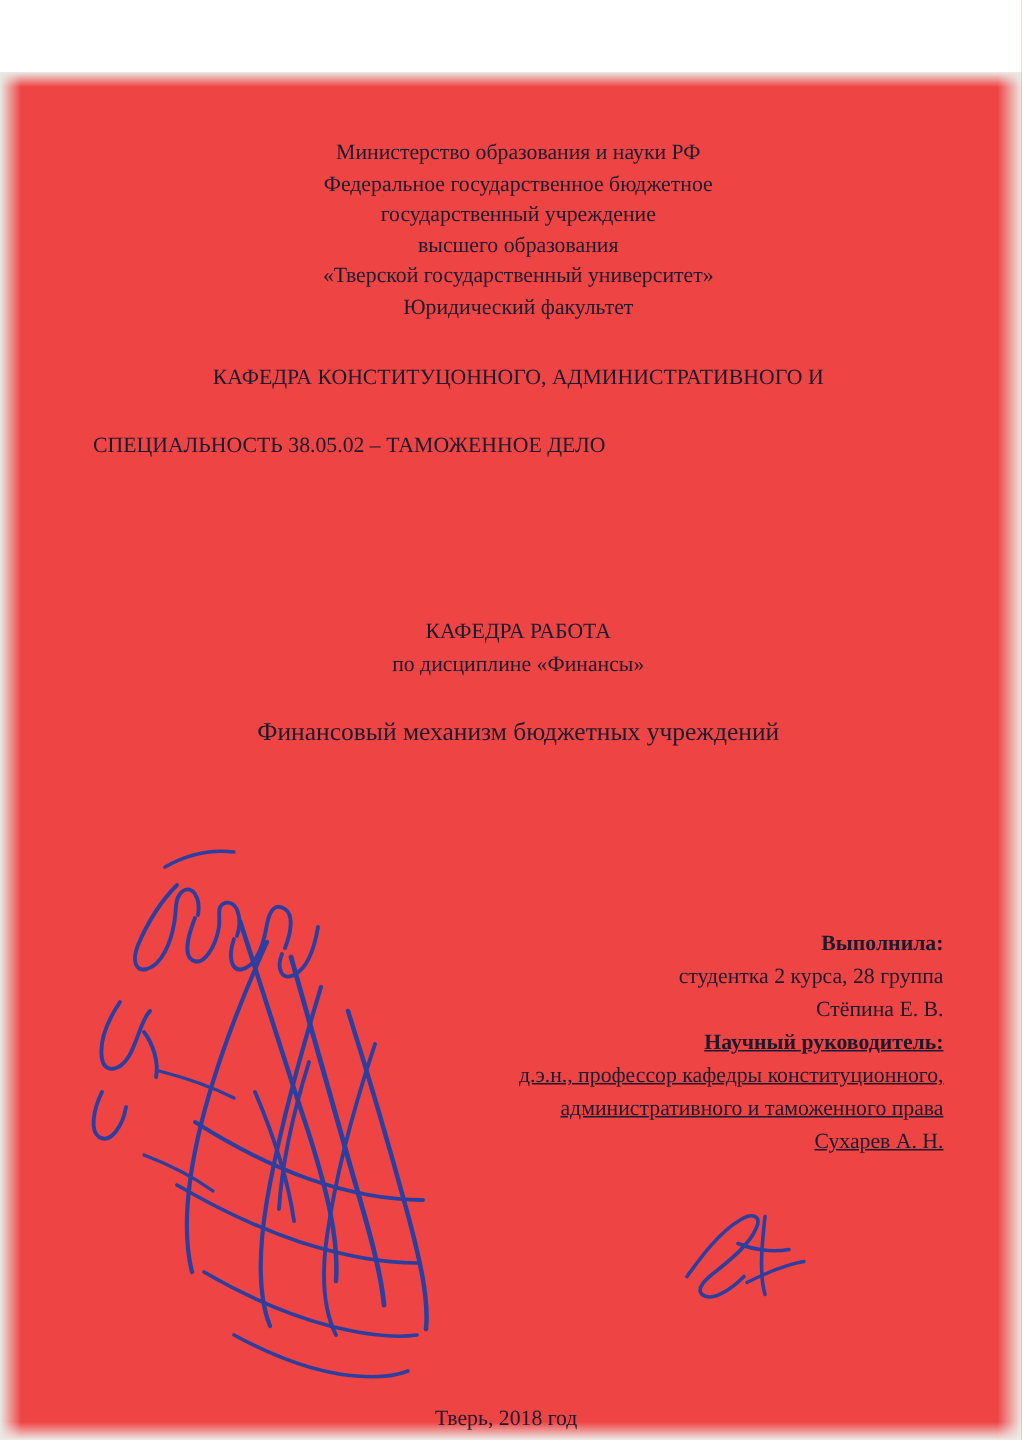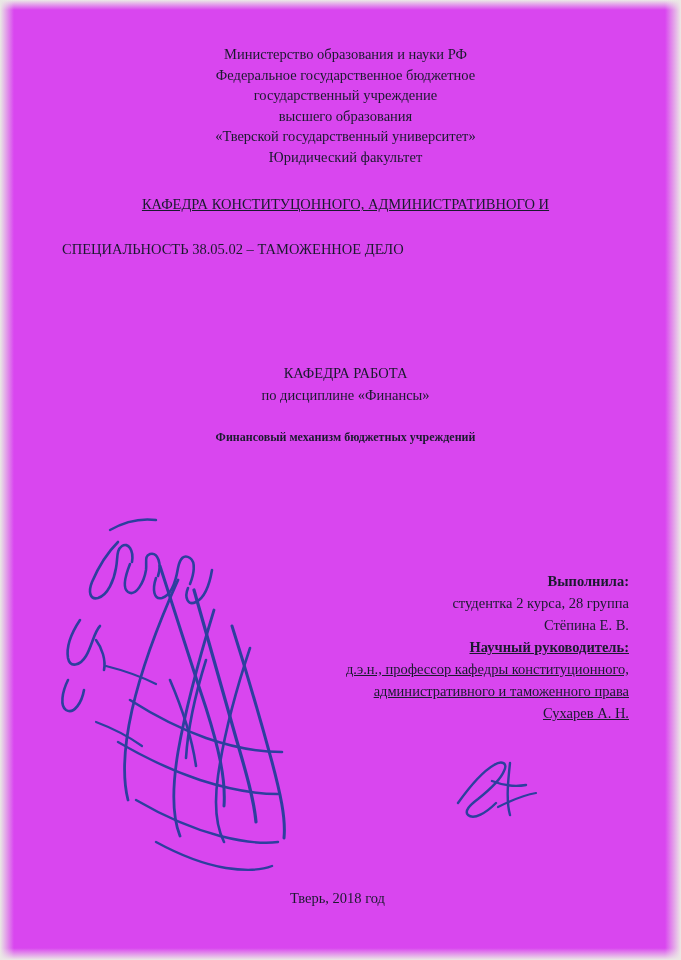--- a/index.html
+++ b/index.html
@@ -12,21 +12,22 @@
     height: 960px;
     position: relative;
     overflow: hidden;
     font-family: "Liberation Serif", serif;
     color: #1a1a2e;
   }
 
   .page {
     position: absolute;
     inset: 0;
-    background: #d946ef;
+    background: #ef4444;
+    margin-top: 48px;
   }
 
   
   .paper-edge-left {
     position: absolute;
     left: 0; top: 0; bottom: 0;
     width: 14px;
     background: linear-gradient(to right, #e9e9e4, rgba(255,255,255,0));
     pointer-events: none;
   }
@@ -68,39 +69,38 @@
   .header-block div {
     white-space: nowrap;
   }
 
   .dept-block {
     text-align: center;
     font-size: 14.5px;
     line-height: 1.45;
     margin-top: 27px;
     padding: 0 34px;
-    text-decoration: underline;
   }
 
   .spec-block {
     font-size: 14.5px;
     margin-top: 26px;
   }
 
   .work-type {
     text-align: center;
     font-size: 14.5px;
     margin-top: 105px;
     line-height: 1.45;
   }
 
   .title {
     text-align: center;
-    font-size: 12px;
-    font-weight: bold;
+    font-size: 17px;
+    font-weight: normal;
     margin-top: 24px;
   }
 
   .author-block {
     position: absolute;
     right: 0;
     top: 526px;
     text-align: right;
     font-size: 14.5px;
     line-height: 1.52;

